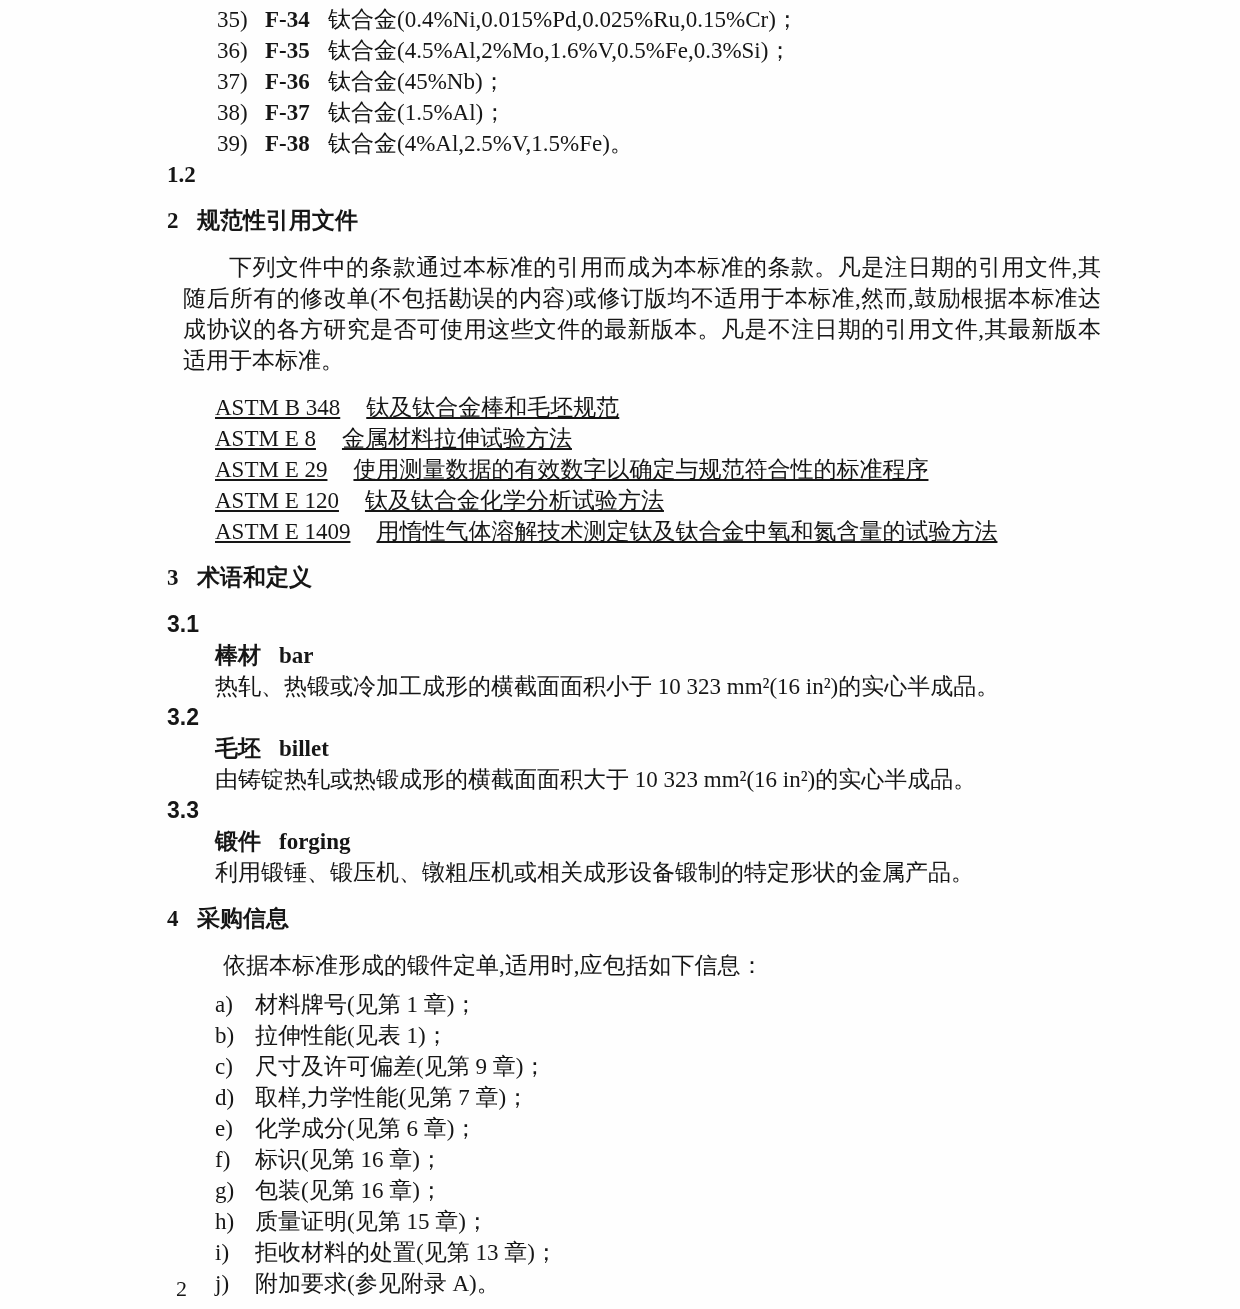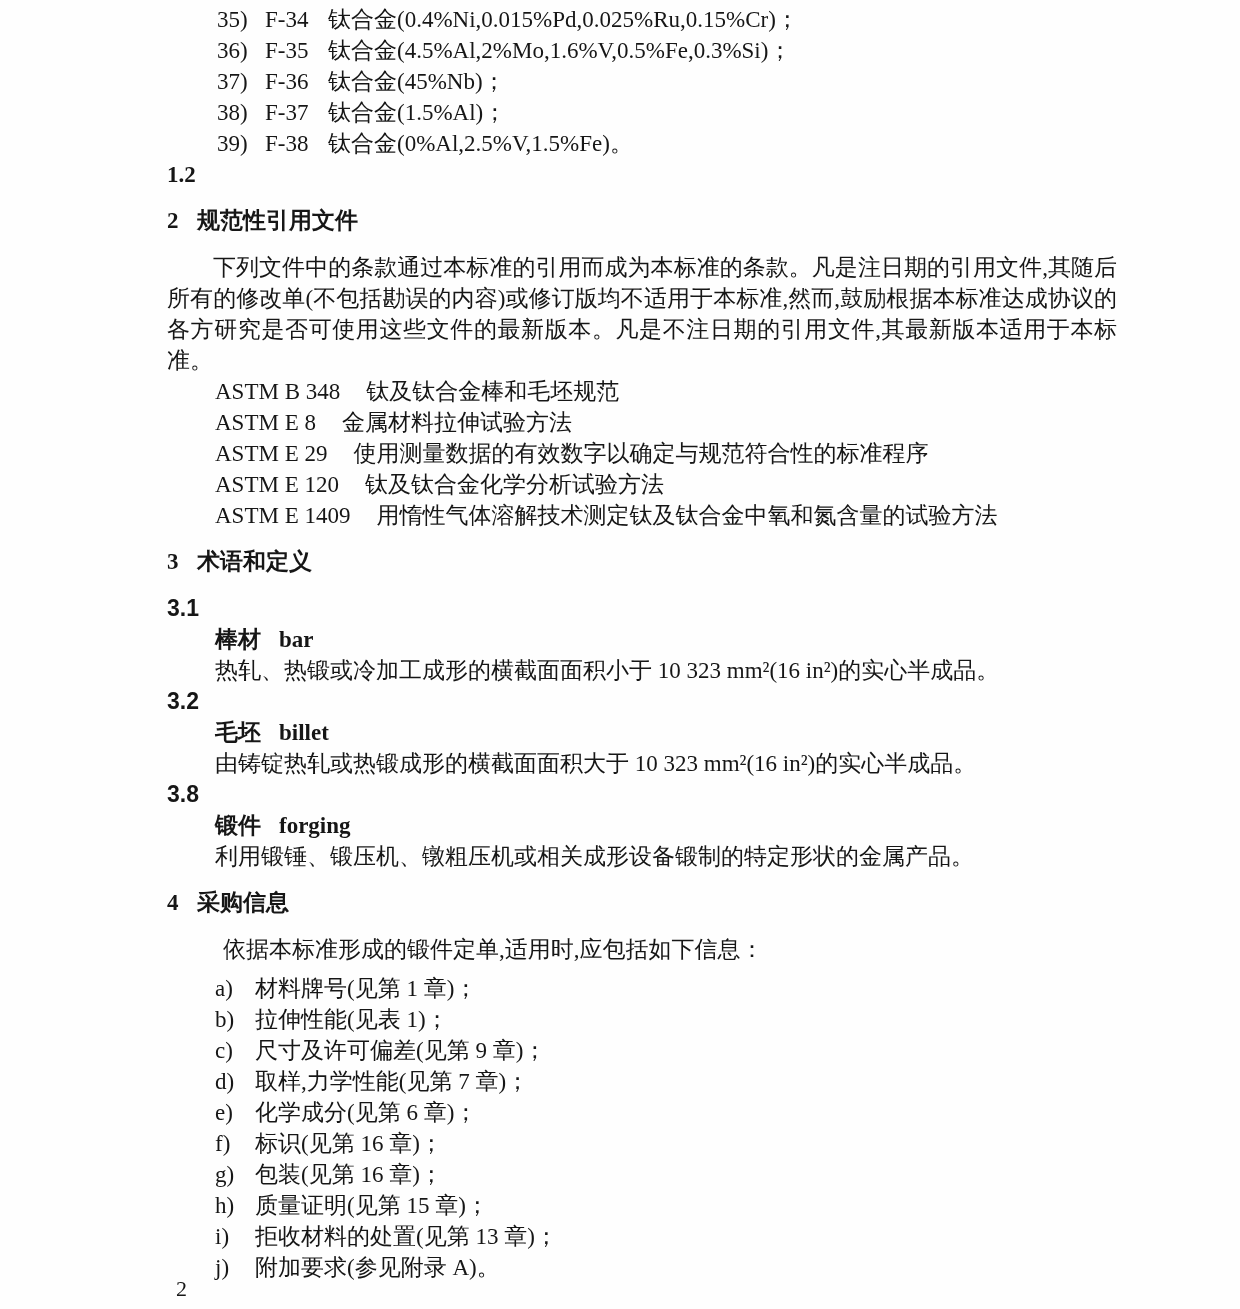--- a/index.html
+++ b/index.html
@@ -15,35 +15,35 @@
     position:absolute;
     left:167px;top:4px;
     width:950px;
     font-size:23px;
     line-height:31px;
   }
   
   .alloy-list{list-style:none;margin:0;padding:0 0 0 50px;}
   .alloy-item{display:flex;align-items:baseline;}
   .alloy-item .num{flex:none;width:48px;}
-  .alloy-item .code{flex:none;width:63px;}
+  .alloy-item .code{flex:none;width:63px;font-weight:bold;}
   
   .clause{display:flex;align-items:center;font-weight:700;
           font-family:"Liberation Sans","DejaVu Sans",sans-serif;}
   .clause .clause-num{flex:none;width:53px;font-family:"Liberation Serif","DejaVu Serif",serif;}
   
   .sec-heading{display:flex;align-items:baseline;margin:15px 0 16px 0;
                font-size:23px;font-weight:700;
                font-family:"Liberation Sans","DejaVu Sans",sans-serif;}
   .sec-heading .sec-num{flex:none;width:30px;font-family:"Liberation Serif","DejaVu Serif",serif;}
   
-  .para{margin:0;text-indent:2em;text-align:justify;}
+  .para{margin:16px;text-indent:2em;text-align:justify;}
   
   .refs{padding-left:48px;}
-  .ref-row{display:flex;align-items:baseline;}
+  .ref-row{display:flex;align-items:baseline;text-decoration:underline;}
   .ref-title{margin-left:26px;text-align:right;}
   
   .subclause-num{font-weight:700;font-family:"Liberation Sans","DejaVu Sans",sans-serif;}
   .term-line{padding-left:48px;font-weight:700;
              font-family:"Liberation Sans","DejaVu Sans",sans-serif;}
   .term-line .term-en{margin-left:18px;font-family:"Liberation Serif","DejaVu Serif",serif;}
   .term-def{padding-left:48px;}
   
   .intro{margin:8px;padding-left:48px;}
   .po-list{padding-left:48px;}
@@ -78,21 +78,21 @@
         <span class="desc">钛合金(45%Nb)；</span>
       </li>
       <li class="alloy-item">
         <span class="num">38)</span>
         <span class="code">F-37</span>
         <span class="desc">钛合金(1.5%Al)；</span>
       </li>
       <li class="alloy-item">
         <span class="num">39)</span>
         <span class="code">F-38</span>
-        <span class="desc">钛合金(0%Al,2.5%V,1.5%Fe)。</span>
+        <span class="desc">钛合金(4%Al,2.5%V,1.5%Fe)。</span>
       </li>
     </ol>
 
     <div class="clause">
       <span class="clause-num">1.2</span>
     </div>
 
     <h2 class="sec-heading">
       <span class="sec-num">2</span>
       <span class="sec-title">规范性引用文件</span>
@@ -134,21 +134,21 @@
       <div class="term-def">热轧、热锻或冷加工成形的横截面面积小于 10 323 mm²(16 in²)的实心半成品。</div>
     </div>
     <div class="term-group">
       <div class="subclause-num">3.2</div>
       <div class="term-line">
         <span class="term-zh">毛坯</span><span class="term-en">billet</span>
       </div>
       <div class="term-def">由铸锭热轧或热锻成形的横截面面积大于 10 323 mm²(16 in²)的实心半成品。</div>
     </div>
     <div class="term-group">
-      <div class="subclause-num">3.8</div>
+      <div class="subclause-num">3.3</div>
       <div class="term-line">
         <span class="term-zh">锻件</span><span class="term-en">forging</span>
       </div>
       <div class="term-def">利用锻锤、锻压机、镦粗压机或相关成形设备锻制的特定形状的金属产品。</div>
     </div>
 
     <h2 class="sec-heading">
       <span class="sec-num">4</span>
       <span class="sec-title">采购信息</span>
     </h2>

